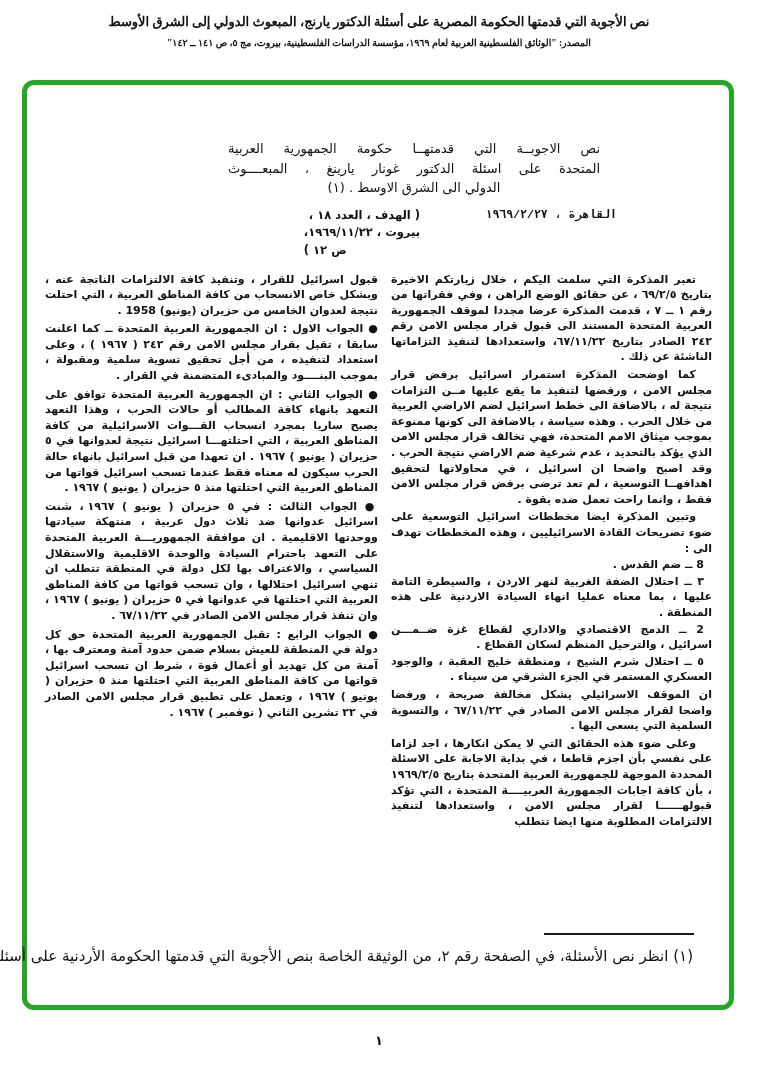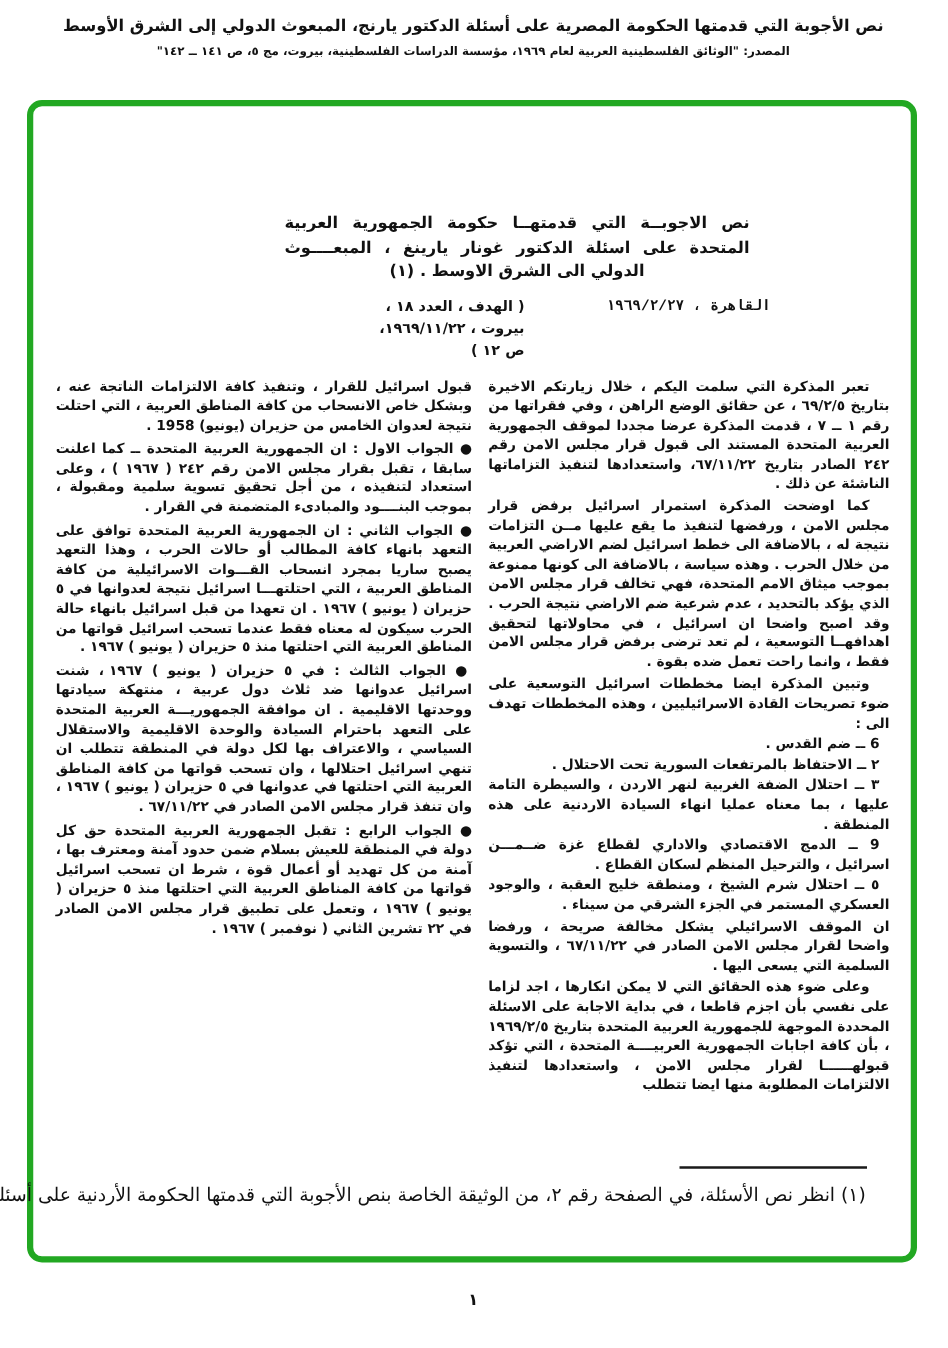--- a/index.html
+++ b/index.html
@@ -1,35 +1,35 @@
 <!DOCTYPE html>
 <html lang="ar" dir="rtl"><head>
 <meta charset="utf-8">
 <style>
   html,body{margin:0;padding:0;}
   body{
     width:758px;height:1078px;position:relative;background:#ffffff;
     font-family:"DejaVu Sans", sans-serif;color:#111;overflow:hidden;
   }
-  .page-header{position:absolute;top:14px;left:0;right:0;text-align:center;direction:rtl;}
+  .page-header{position:absolute;top:14px;left:0;right:0;text-align:center;direction:rtl;font-family:Liberation Serif, serif;}
   .page-header .t1{font-size:13px;font-weight:bold;letter-spacing:0;}
   .page-header .t2{font-size:9.5px;font-weight:bold;margin-top:7px;}
 
   .doc-box{
     position:absolute;left:22px;top:80px;width:702px;height:920px;
     border:5px solid #22a822;border-radius:12px;direction:rtl;background:#fff;
   }
-  .doc-title{margin:84px 129px 0 0;width:372px;font-weight:bold;font-size:13px;line-height:19.5px;}
+  .doc-title{margin:54px 129px 0 0;width:372px;font-weight:normal;font-size:13px;line-height:19.5px;}
   .doc-title .tl{text-align:justify;text-align-last:justify;white-space:nowrap;}
   .doc-title .tl.last{text-align:left;text-align-last:center;white-space:nowrap;}
 
   .dateline{position:relative;height:58px;margin-top:9px;font-size:11.5px;font-weight:bold;}
   .dateline .place{position:absolute;top:0;right:112px;white-space:nowrap;font-family:Liberation Mono, monospace;}
   .dateline .cite{position:absolute;top:0;right:309px;text-align:right;line-height:17.5px;white-space:nowrap;}
-  .dateline .cite .c-last{text-align:right;}
+  .dateline .cite .c-last{text-align:left;}
 
   .columns{display:flex;gap:13px;padding:0 17px 0 18px;margin-top:5px;height:648px;overflow:hidden;}
   .col{font-size:11px;font-weight:bold;line-height:15.6px;text-align:justify;}
   .col-right{width:324px;}
   .col-left{width:336px;}
   .para{margin:0;}
   .para.indent{text-indent:16px;margin-top:2px;}
   .para.flush{margin-top:2px;}
   .para.item{text-indent:8px;margin-top:1px;}
   .para.bullet{margin-top:3px;}
@@ -62,24 +62,23 @@
       <div>بيروت ، ١٩٦٩/١١/٢٢،</div>
       <div class="c-last">ص ١٢ )</div>
     </div>
   </div>
 
   <div class="columns">
     <div class="col col-right">
         <p class="para indent">تعبر المذكرة التي سلمت اليكم ، خلال زيارتكم الاخيرة بتاريخ ٦٩/٢/٥ ، عن حقائق الوضع الراهن ، وفي فقراتها من رقم ١ ــ ٧ ، قدمت المذكرة عرضا مجددا لموقف الجمهورية العربية المتحدة المستند الى قبول قرار مجلس الامن رقم ٢٤٢ الصادر بتاريخ ٦٧/١١/٢٢، واستعدادها لتنفيذ التزاماتها الناشئة عن ذلك .</p>
         <p class="para indent">كما اوضحت المذكرة استمرار اسرائيل برفض قرار مجلس الامن ، ورفضها لتنفيذ ما يقع عليها مــن التزامات نتيجة له ، بالاضافة الى خطط اسرائيل لضم الاراضي العربية من خلال الحرب . وهذه سياسة ، بالاضافة الى كونها ممنوعة بموجب ميثاق الامم المتحدة، فهي تخالف قرار مجلس الامن الذي يؤكد بالتحديد ، عدم شرعية ضم الاراضي نتيجة الحرب . وقد اصبح واضحا ان اسرائيل ، في محاولاتها لتحقيق اهدافهــا التوسعية ، لم تعد ترضى برفض قرار مجلس الامن فقط ، وانما راحت تعمل ضده بقوة .</p>
         <p class="para indent">وتبين المذكرة ايضا مخططات اسرائيل التوسعية على ضوء تصريحات القادة الاسرائيليين ، وهذه المخططات تهدف الى :</p>
-        <p class="para item">6 ــ ضم القدس .</p>
-        <p class="para item">٢ ــ الاحتفاظ بالمرتفعات السورية تحت الاحتلال .</p>
+        <p class="para item">8 ــ ضم القدس .</p>
         <p class="para item">٣ ــ احتلال الضفة الغربية لنهر الاردن ، والسيطرة التامة عليها ، بما معناه عمليا انهاء السيادة الاردنية على هذه المنطقة .</p>
-        <p class="para item">9 ــ الدمج الاقتصادي والاداري لقطاع غزة ضــمـــن اسرائيل ، والترحيل المنظم لسكان القطاع .</p>
+        <p class="para item">2 ــ الدمج الاقتصادي والاداري لقطاع غزة ضــمـــن اسرائيل ، والترحيل المنظم لسكان القطاع .</p>
         <p class="para item">٥ ــ احتلال شرم الشيخ ، ومنطقة خليج العقبة ، والوجود العسكري المستمر في الجزء الشرقي من سيناء .</p>
         <p class="para flush">ان الموقف الاسرائيلي يشكل مخالفة صريحة ، ورفضا واضحا لقرار مجلس الامن الصادر في ٦٧/١١/٢٢ ، والتسوية السلمية التي يسعى اليها .</p>
         <p class="para indent">وعلى ضوء هذه الحقائق التي لا يمكن انكارها ، اجد لزاما على نفسي بأن اجزم قاطعا ، في بداية الاجابة على الاسئلة المحددة الموجهة للجمهورية العربية المتحدة بتاريخ ١٩٦٩/٢/٥ ، بأن كافة اجابات الجمهورية العربيــــة المتحدة ، التي تؤكد قبولهــــــا لقرار مجلس الامن ، واستعدادها لتنفيذ الالتزامات المطلوبة منها ايضا تتطلب</p>
       </div>
     <div class="col col-left">
         <p class="para flush">قبول اسرائيل للقرار ، وتنفيذ كافة الالتزامات الناتجة عنه ، وبشكل خاص الانسحاب من كافة المناطق العربية ، التي احتلت نتيجة لعدوان الخامس من حزيران (يونيو) 1958 .</p>
         <p class="para bullet">● الجواب الاول : ان الجمهورية العربية المتحدة ــ كما اعلنت سابقا ، تقبل بقرار مجلس الامن رقم ٢٤٢ ( ١٩٦٧ ) ، وعلى استعداد لتنفيذه ، من أجل تحقيق تسوية سلمية ومقبولة ، بموجب البنــــود والمبادىء المتضمنة في القرار .</p>
         <p class="para bullet">● الجواب الثاني : ان الجمهورية العربية المتحدة توافق على التعهد بانهاء كافة المطالب أو حالات الحرب ، وهذا التعهد يصبح ساريا بمجرد انسحاب القـــوات الاسرائيلية من كافة المناطق العربية ، التي احتلتهـــا اسرائيل نتيجة لعدوانها في ٥ حزيران ( يونيو ) ١٩٦٧ . ان تعهدا من قبل اسرائيل بانهاء حالة الحرب سيكون له معناه فقط عندما تسحب اسرائيل قواتها من المناطق العربية التي احتلتها منذ ٥ حزيران ( يونيو ) ١٩٦٧ .</p>
         <p class="para bullet">● الجواب الثالث : في ٥ حزيران ( يونيو ) ١٩٦٧ ، شنت اسرائيل عدوانها ضد ثلاث دول عربية ، منتهكة سيادتها ووحدتها الاقليمية . ان موافقة الجمهوريـــة العربية المتحدة على التعهد باحترام السيادة والوحدة الاقليمية والاستقلال السياسي ، والاعتراف بها لكل دولة في المنطقة تتطلب ان تنهي اسرائيل احتلالها ، وان تسحب قواتها من كافة المناطق العربية التي احتلتها في عدوانها في ٥ حزيران ( يونيو ) ١٩٦٧ ، وان تنفذ قرار مجلس الامن الصادر في ٦٧/١١/٢٢ .</p>
         <p class="para bullet">● الجواب الرابع : تقبل الجمهورية العربية المتحدة حق كل دولة في المنطقة للعيش بسلام ضمن حدود آمنة ومعترف بها ، آمنة من كل تهديد أو أعمال قوة ، شرط ان تسحب اسرائيل قواتها من كافة المناطق العربية التي احتلتها منذ ٥ حزيران ( يونيو ) ١٩٦٧ ، وتعمل على تطبيق قرار مجلس الامن الصادر في ٢٢ تشرين الثاني ( نوفمبر ) ١٩٦٧ .</p>

